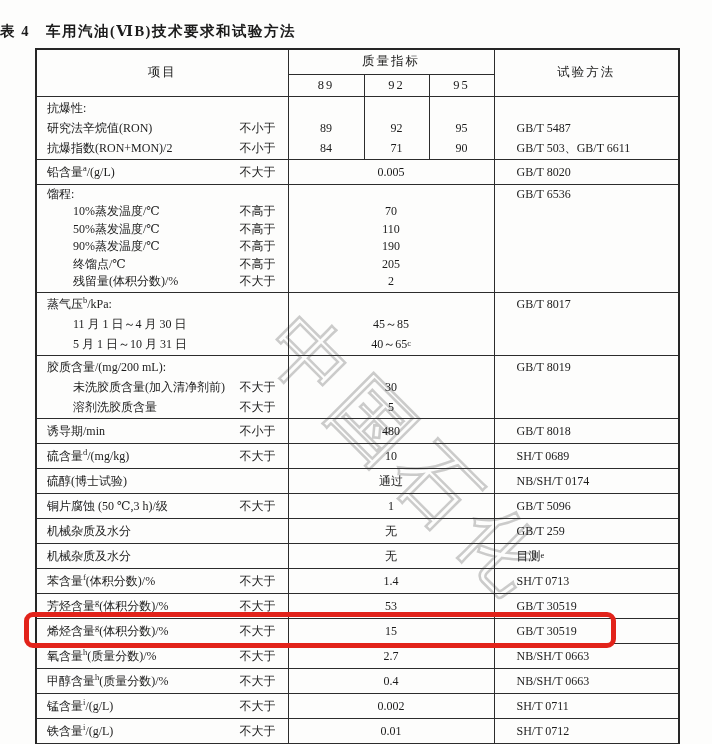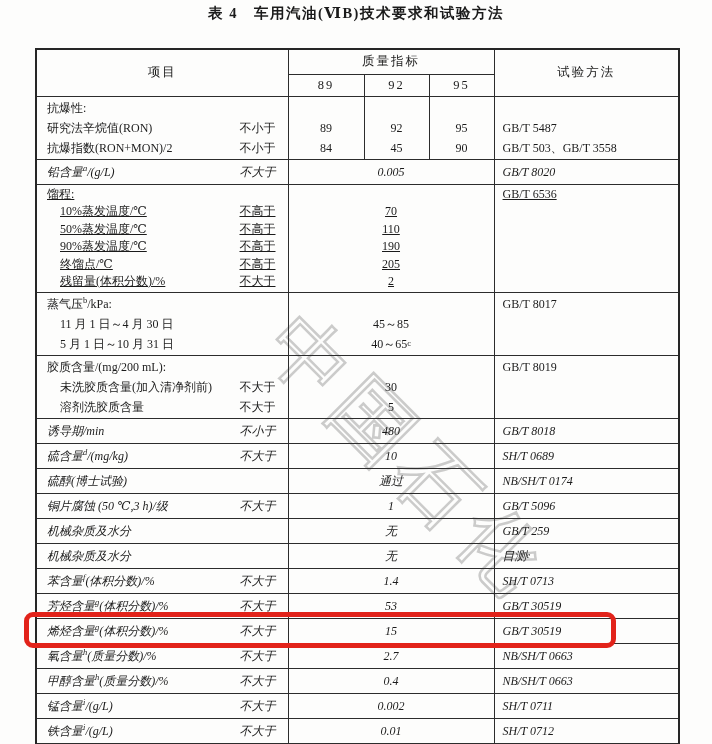--- a/index.html
+++ b/index.html
@@ -2,21 +2,21 @@
 <html><head>
 <meta charset="utf-8">
 <style>
   html,body{margin:0;padding:0;}
   body{
     width:712px;height:744px;position:relative;overflow:hidden;
     background:#fdfdfc;color:#1b1b1b;
     font-family:"Liberation Serif","DejaVu Serif",serif;
   }
   .title{
-    position:absolute;top:4px;left:0;width:100%;text-align:center;
+    position:absolute;top:22px;left:0;width:100%;
     font-size:14.5px;font-weight:bold;letter-spacing:1.5px;
   }
   .watermark{
     position:absolute;left:318px;top:292px;z-index:0;
     transform:rotate(45deg);transform-origin:left top;
     font-size:80px;letter-spacing:10px;white-space:nowrap;
     color:rgba(195,195,195,0.5);
     font-family:"Liberation Serif","DejaVu Serif",serif;
     pointer-events:none;
   }
@@ -28,27 +28,27 @@
     border-collapse:collapse;table-layout:fixed;
     border:2px solid #262626;border-bottom:none;
     background:transparent;
   }
   th,td{border:1px solid #2c2c2c;padding:0;font-weight:normal;overflow:hidden;}
   thead th{font-size:12.5px;text-align:center;letter-spacing:2px;}
   .th-top{height:25px;padding-left:36px;}
   .th-grade{height:22px;font-size:12px;letter-spacing:0;}
   tbody td{vertical-align:top;font-size:12px;padding-top:1px;padding-bottom:1px;}
   .line{height:20px;line-height:20px;display:flex;align-items:center;white-space:nowrap;}
-  tr.tall .line{height:17.5px;line-height:17.5px;text-decoration:underline;}
-  tr.single .line{height:22px;line-height:22px;font-style:italic;}
+  tr.tall .line{height:17.5px;line-height:17.5px;}
+  tr.single .line{height:22px;line-height:22px;}
   td.item .it{padding-left:10px;}
-  td.item .line.indent .it{padding-left:23px;}
+  td.item .line.indent .it{padding-left:36px;}
   td.item .qual{margin-left:auto;padding-right:12px;}
   td.val .line{justify-content:center;}
-  td.method .line{padding-left:8px;}
+  td.method .line{padding-left:22px;}
   sup{font-size:8.5px;line-height:1;vertical-align:super;}
   .hl-box{
     position:absolute;z-index:5;left:24px;top:592px;width:592px;height:34px;
     border:5px solid #e2231a;border-radius:9px;box-sizing:border-box;
     pointer-events:none;
   }
 </style>
 </head>
 <body>
 
@@ -92,31 +92,31 @@
           </div>
         </td>
         <td class="val">
           <div class="line"></div>
           <div class="line">89</div>
           <div class="line">84</div>
         </td>
         <td class="val">
           <div class="line"></div>
           <div class="line">92</div>
-          <div class="line">45</div>
+          <div class="line">71</div>
         </td>
         <td class="val">
           <div class="line"></div>
           <div class="line">95</div>
           <div class="line">90</div>
         </td>
         <td class="method">
           <div class="line"></div>
           <div class="line">GB/T 5487</div>
-          <div class="line">GB/T 503、GB/T 3558</div>
+          <div class="line">GB/T 503、GB/T 6611</div>
         </td>
       </tr>
       <tr class="single">
         <td class="item">
           <div class="line">
             <span class="it">铅含量<sup>a</sup>/(g/L)</span>
             <span class="qual">不大于</span>
           </div>
         </td>
         <td class="val" colspan="3">

